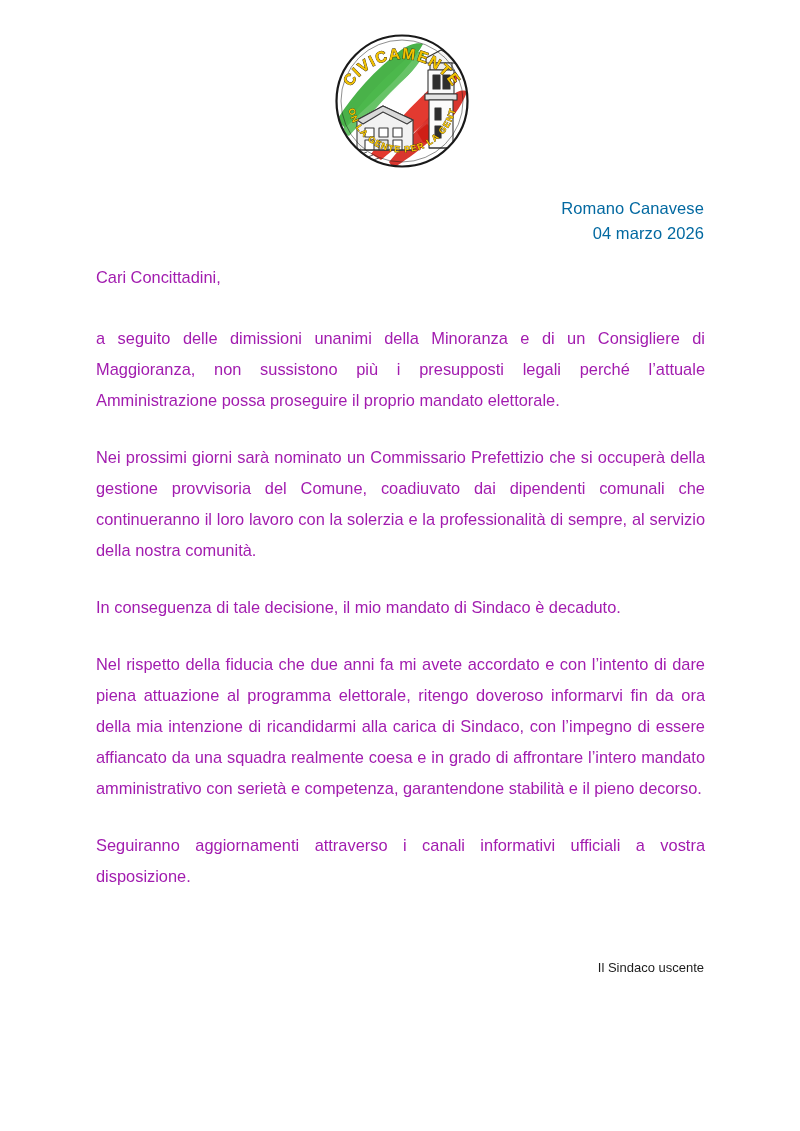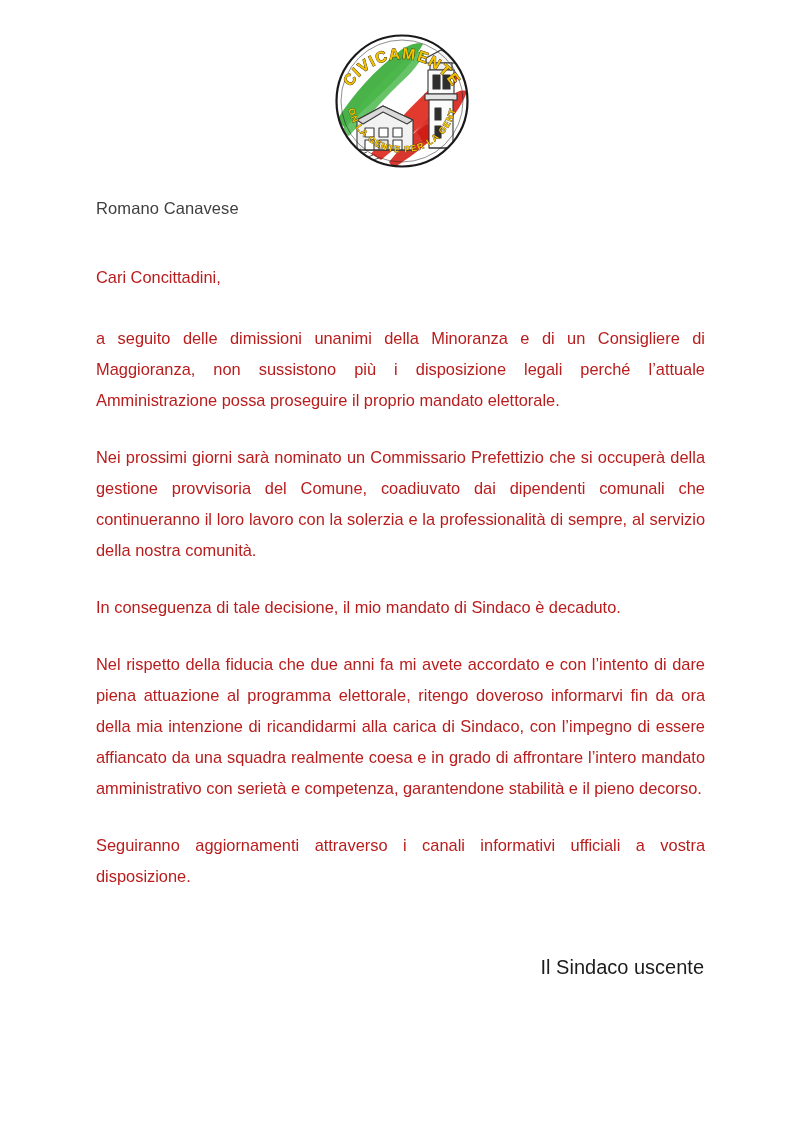--- a/index.html
+++ b/index.html
@@ -34,58 +34,58 @@
     height: 146px;
   }
   .logo-svg { display: block; width: 142px; height: 146px; }
 
   
   .letter-head {
     position: absolute;
     left: 96px;
     top: 196px;
     width: 608px;
-    text-align: left;
+    text-align: right;
     font-size: 16.5px;
     line-height: 25px;
     letter-spacing: 0.1px;
-    color: #404040;
+    color: #0369a1;
   }
   .letter-head div { white-space: nowrap; }
 
   
   .letter-body {
     position: absolute;
     left: 96px;
     top: 262px;
     width: 609px;
     font-size: 16.4px;
     line-height: 31px;
-    color: #b91c1c;
+    color: #a21caf;
   }
   .salutation {
     margin: 0 0 30px 0;
     text-align: left;
   }
   .para {
     margin: 0 0 26px 0;
     text-align: justify;
     text-justify: inter-word;
     hyphens: none;
   }
   .para:last-child { margin-bottom: 0; }
 
   
   .signature {
     position: absolute;
     left: 96px;
     top: 955px;
     width: 608px;
     text-align: right;
-    font-size: 20px;
+    font-size: 13px;
     line-height: 25px;
     color: #1c1c1c;
   }
   .signature div { white-space: nowrap; }
 </style>
 </head>
 <body>
 
 <div class="page">
 
@@ -159,25 +159,26 @@
         <textPath href="#arcTop" startOffset="50%" text-anchor="middle">CIVICAMENTE</textPath>
       </text>
       <text font-family="&quot;Liberation Sans&quot;, sans-serif" font-size="9" font-weight="bold" fill="#f2c200" stroke="#3a2a08" stroke-width="0.55" paint-order="stroke fill" letter-spacing="1.1">
         <textPath href="#arcBottom" startOffset="50%" text-anchor="middle">CON LA GENTE PER LA GENTE</textPath>
       </text>
     </svg>
   </div>
 
   <div class="letter-head">
     <div>Romano Canavese</div>
+    <div>04 marzo 2026</div>
   </div>
 
   <div class="letter-body">
     <p class="salutation">Cari Concittadini,</p>
-    <p class="para">a seguito delle dimissioni unanimi della Minoranza e di un Consigliere di Maggioranza, non sussistono più i disposizione legali perché l’attuale Amministrazione possa proseguire il proprio mandato elettorale.</p>
+    <p class="para">a seguito delle dimissioni unanimi della Minoranza e di un Consigliere di Maggioranza, non sussistono più i presupposti legali perché l’attuale Amministrazione possa proseguire il proprio mandato elettorale.</p>
     <p class="para">Nei prossimi giorni sarà nominato un Commissario Prefettizio che si occuperà della gestione provvisoria del Comune, coadiuvato dai dipendenti comunali che continueranno il loro lavoro con la solerzia e la professionalità di sempre, al servizio della nostra comunità.</p>
     <p class="para">In conseguenza di tale decisione, il mio mandato di Sindaco è decaduto.</p>
     <p class="para">Nel rispetto della fiducia che due anni fa mi avete accordato e con l’intento di dare piena attuazione al programma elettorale, ritengo doveroso informarvi fin da ora della mia intenzione di ricandidarmi alla carica di Sindaco, con l’impegno di essere affiancato da una squadra realmente coesa e in grado di affrontare l’intero mandato amministrativo con serietà e competenza, garantendone stabilità e il pieno decorso.</p>
     <p class="para">Seguiranno aggiornamenti attraverso i canali informativi ufficiali a vostra disposizione.</p>
   </div>
 
   <div class="signature">
     <div>Il Sindaco uscente</div>
   </div>
 

